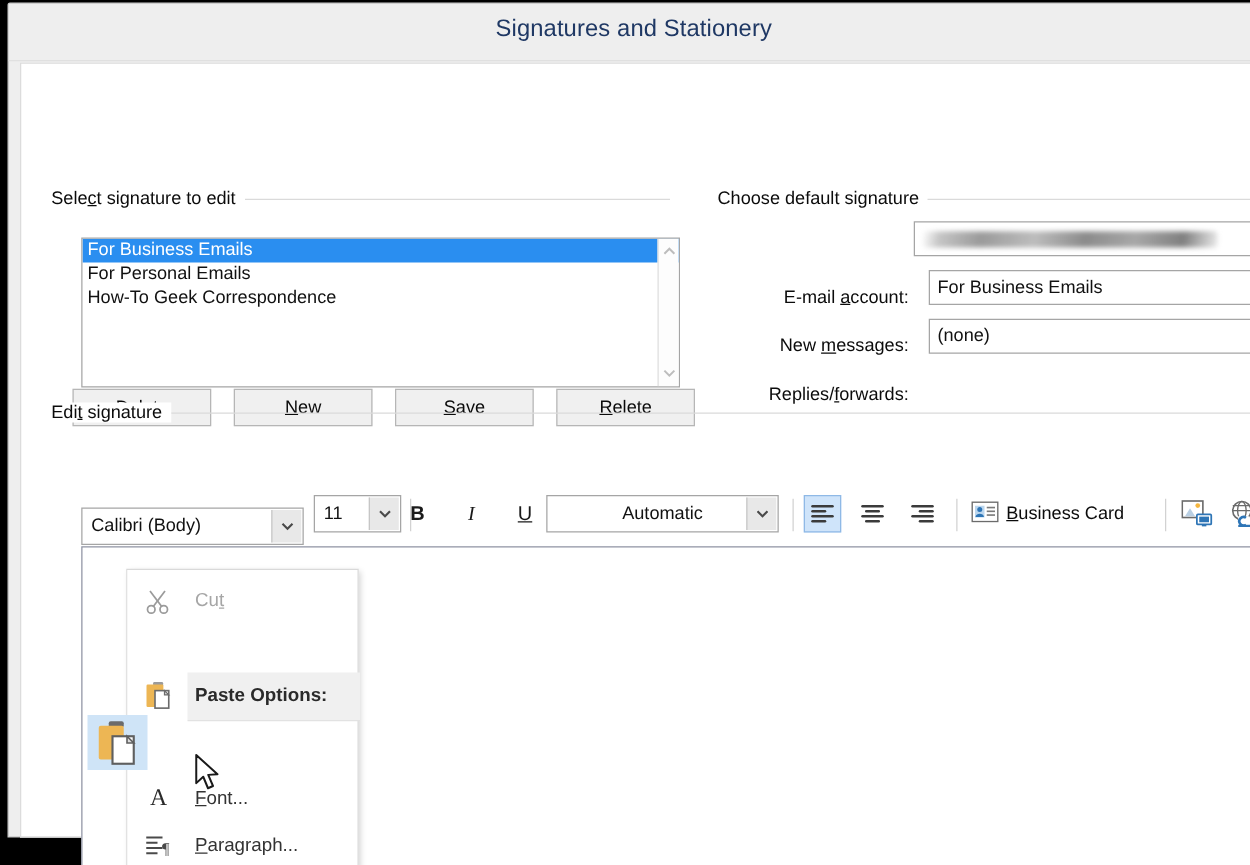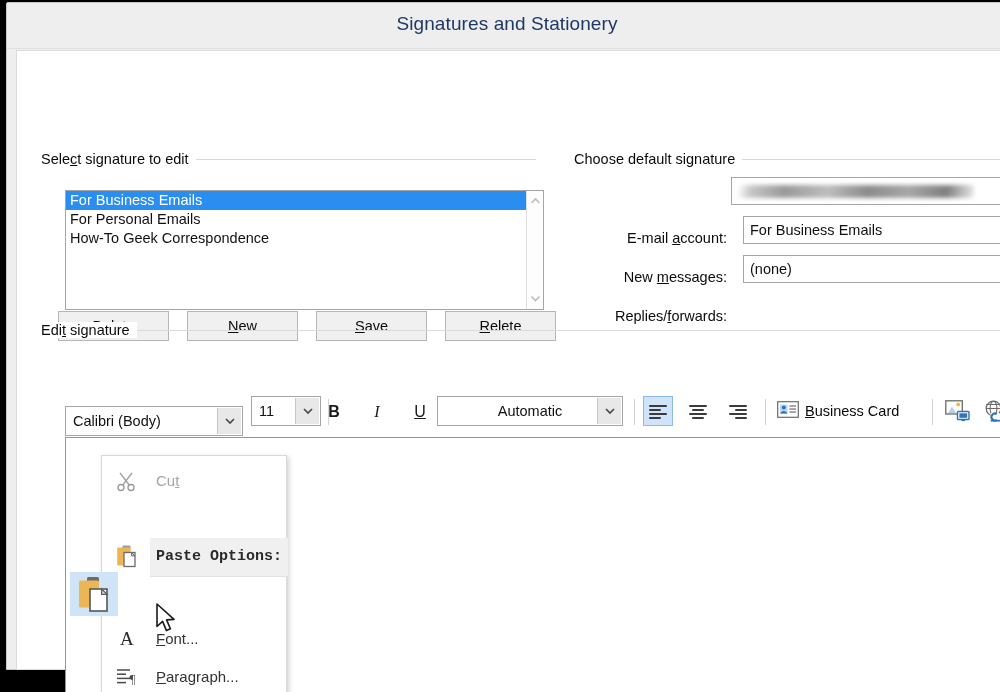--- a/index.html
+++ b/index.html
@@ -525,21 +525,21 @@
             <circle cx="5" cy="16.5" r="3" fill="none" stroke="#9b9b9b" stroke-width="1.4"></circle>
             <circle cx="15" cy="16.5" r="3" fill="none" stroke="#9b9b9b" stroke-width="1.4"></circle>
             <line x1="6.5" y1="14.4" x2="16" y2="1.8" stroke="#9b9b9b" stroke-width="1.4"></line>
             <line x1="13.5" y1="14.4" x2="4" y2="1.8" stroke="#9b9b9b" stroke-width="1.4"></line>
           </svg>
           <span class="lbl">Cu<u>t</u></span>
         </div>
 
 
         <div class="ctx-item" style="top:82px;">
-          <div class="ctx-header" style="top:0;font-family:Liberation Mono, monospace;">
+          <div class="ctx-header" style="top:0;">
             <span class="lbl">Paste Options:</span>
           </div>
           <svg class="ico" style="position:absolute; left:14px; top:7px;" width="23" height="24" viewBox="0 0 23 24">
             <rect x="6.5" y="0.6" width="8" height="3.6" rx="1" fill="#9b9b9b"></rect>
             <rect x="1.2" y="2.6" width="13.5" height="18" rx="1" fill="#edb654"></rect>
             <rect x="8" y="7.5" width="11" height="14" fill="#ffffff" stroke="#6b6b6b" stroke-width="1.3"></rect>
             <path d="M15.6 7.5 L19 10.9 L15.6 10.9 Z" fill="#d9d9d9" stroke="#6b6b6b" stroke-width="1"></path>
           </svg>
         </div>
 

